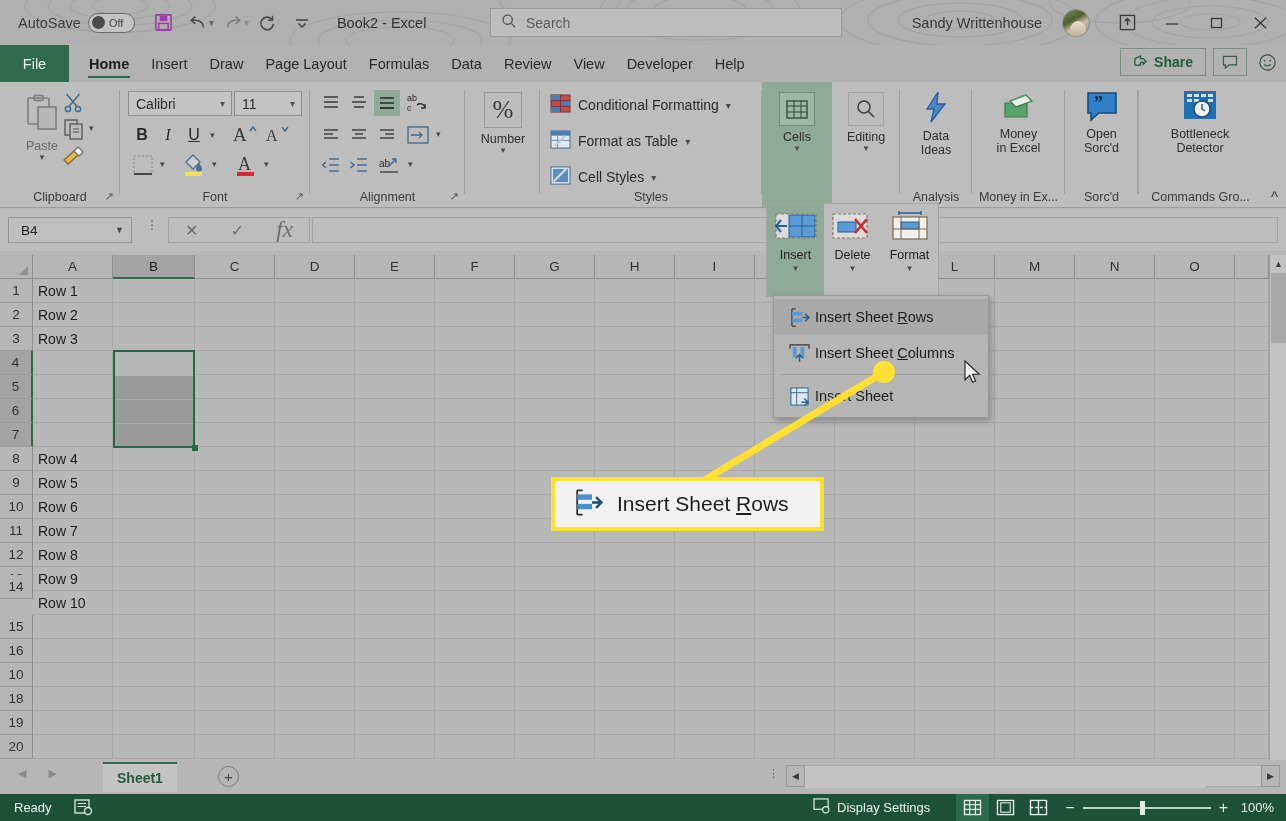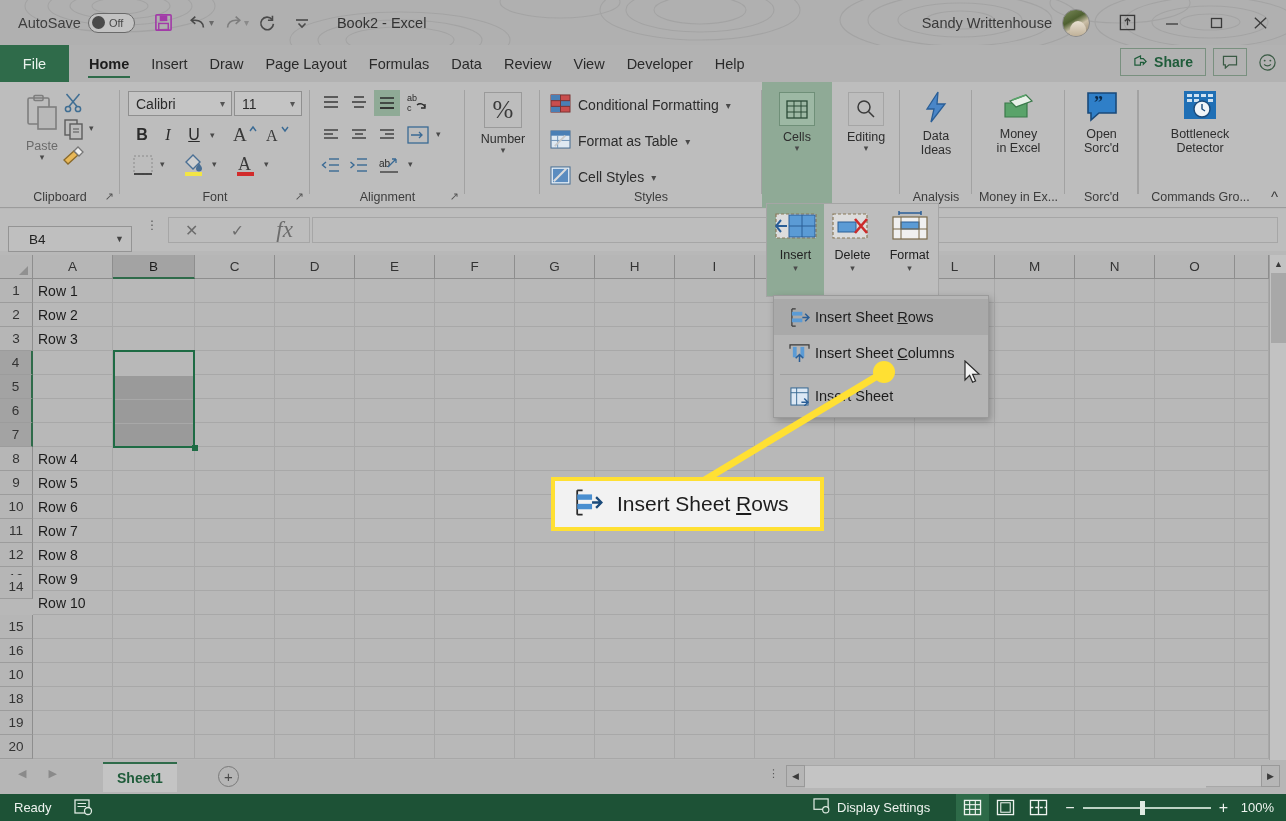--- a/index.html
+++ b/index.html
@@ -43,21 +43,21 @@
   .tb-search {
     position: absolute; left: 490px; top: 8px; width: 352px; height: 29px;
     background: #bdbdbd; border: 1px solid #9a9a9a;
     display: flex; align-items: center; padding-left: 10px; z-index: 3;
   }
   .tb-search-text { font-size: 14px; color: #5a5a5a; margin-left: 9px; }
   .tb-right {
     position: absolute; right: 0; top: 0; height: 45px;
     display: flex; align-items: center; z-index: 3;
   }
-  .tb-user { font-size: 14.5px; color: #3a3a3a; margin-right: 10px; white-space: nowrap; }
+  .tb-user { font-size: 14.5px; color: #3a3a3a; margin-right: 20px; white-space: nowrap; }
   .tb-avatar {
     width: 28px; height: 28px; border-radius: 50%; overflow: hidden;
     background: linear-gradient(150deg,#7a8a5a 0%,#4e6030 38%,#cbbfa8 60%,#8d7c62 100%);
     border: 1px solid #8a8a8a; position: relative;
   }
   .tb-avatar:after {
     content:""; position:absolute; left:7px; top:11px; width:16px; height:18px;
     border-radius: 50% 50% 0 0;
     background: linear-gradient(180deg,#e8e0d2,#b9a98e);
   }
@@ -136,23 +136,23 @@
     font-size: 14px; color: #2c2c2c; white-space: nowrap;
   }
   .chev { font-size: 10px; color: #4a4a4a; }
 
   
   .fbar {
     position: absolute; top: 209px; left: 0; width: 1286px; height: 42px;
     background: #bdbdbd;
   }
   .namebox {
-    position: absolute; left: 8px; top: 17px; width: 124px; height: 26px;
+    position: absolute; left: 8px; top: 8px; width: 124px; height: 26px;
     border: 1px solid #949494; background: #bfbfbf;
-    display: flex; align-items: center; padding-left: 20px;
+    display: flex; align-items: center; padding-left: 12px;
     font-size: 13.5px; color: #222;
   }
   .namebox .cv { position: absolute; right: 7px; font-size: 9px; color: #444; }
   .fbar-dots { position: absolute; left: 146px; top: 14px; color: #5a5a5a; font-size: 12px; letter-spacing: 0; line-height: 4px; }
   .fbar-icons {
     position: absolute; left: 168px; top: 8px; width: 142px; height: 26px;
     border: 1px solid #a6a6a6; display: flex; align-items: center; justify-content: space-around;
     color: #6c6c6c; font-size: 16px;
   }
   .fbar-input {
@@ -337,20 +337,29 @@
       <span class="tb-icon">
         <svg width="16" height="14" viewBox="0 0 16 14">
             <line x1="2" y1="4" x2="14" y2="4" stroke="#4a4a4a" stroke-width="1.6"></line>
             <path d="M4.5 7.5L8 11l3.5-3.5" fill="none" stroke="#4a4a4a" stroke-width="1.6"></path>
           </svg>
       </span>
 
       <span class="tb-title">Book2  -  Excel</span>
     </div>
 
+    <div class="tb-search">
+      <span>
+        <svg width="16" height="16" viewBox="0 0 18 18">
+            <circle cx="7.5" cy="7.5" r="5.2" fill="none" stroke="#5a5a5a" stroke-width="1.6"></circle>
+            <line x1="11.4" y1="11.4" x2="16" y2="16" stroke="#5a5a5a" stroke-width="1.6"></line>
+          </svg>
+      </span>
+      <span class="tb-search-text">Search</span>
+    </div>
 
     <div class="tb-right">
       <span class="tb-user">Sandy Writtenhouse</span>
       <div class="tb-avatar"></div>
       <span class="tb-btn wide" style="margin-left:14px">
         <svg width="17" height="17" viewBox="0 0 18 18">
             <rect x="1.5" y="1.5" width="15" height="15" fill="none" stroke="#3a3a3a" stroke-width="1.4"></rect>
             <path d="M9 12V5M6.2 7.6L9 4.8l2.8 2.8" fill="none" stroke="#3a3a3a" stroke-width="1.4"></path>
           </svg>
       </span>

